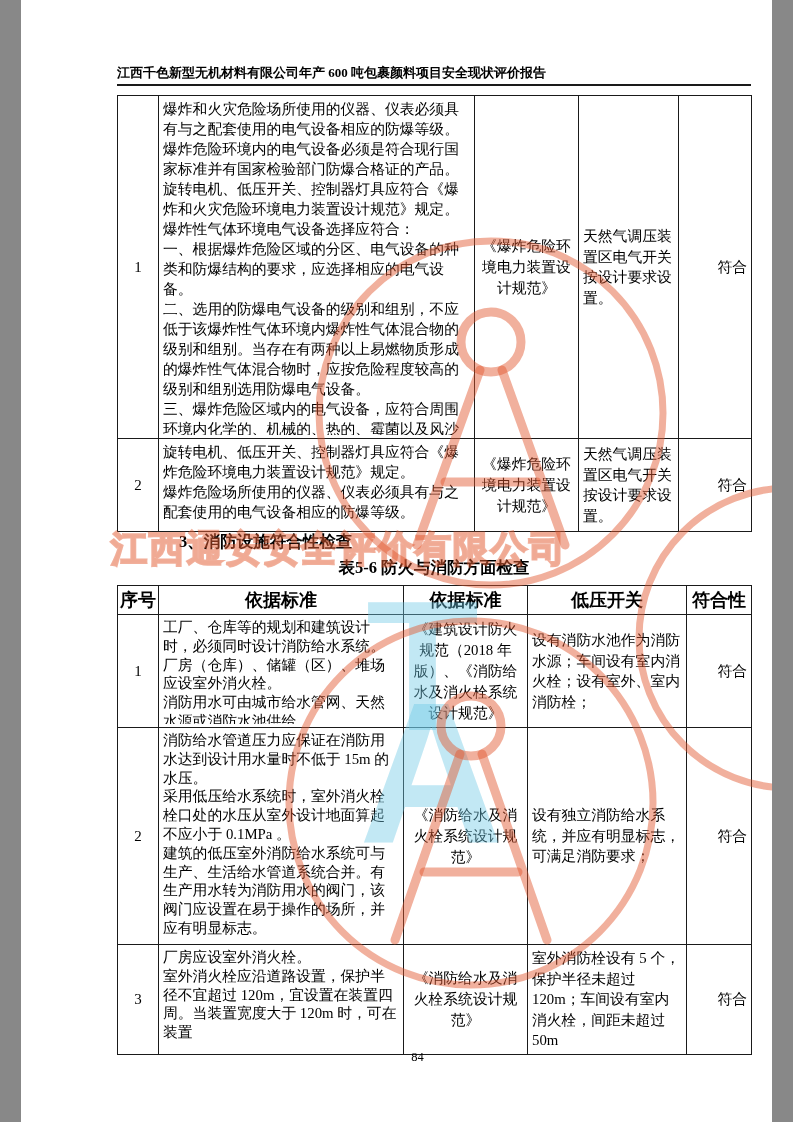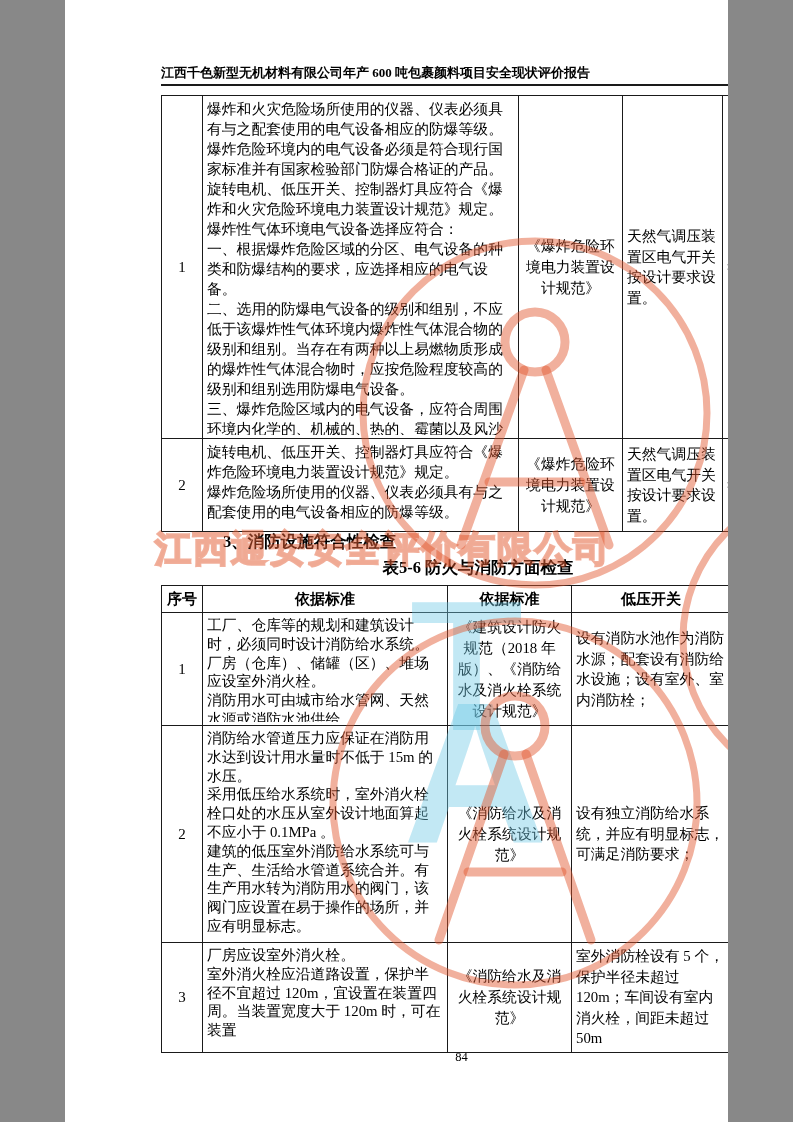--- a/index.html
+++ b/index.html
@@ -1,18 +1,18 @@
 <!DOCTYPE html>
 <html><head>
 <meta charset="utf-8">
 <style>
   html,body{margin:0;padding:0;background:#888;}
   .page{
     position:relative;
-    width:663px;height:1122px;
+    width:751px;height:1122px;
     background:#ffffff;
     margin:0 auto;
     overflow:hidden;
     font-family:"Liberation Serif","DejaVu Serif",serif;
     color:#000;
   }
   
   .hdr{
     position:absolute;left:96px;top:58px;width:634px;height:26px;
     border-bottom:2px solid #1a1a1a;
@@ -36,23 +36,23 @@
   td.content{ vertical-align:top;text-align:left;}
   td.content .clip{ white-space:pre-line; }
   #table1 td.content .clip{ line-height:20px;height:336px;overflow:hidden;}
   #table1 tr.r2 td.content .clip{ height:86px; }
   #table2 td.content .clip{ line-height:18.8px;overflow:hidden;}
   #table2 tr.r1 td.content .clip{ height:106px; }
   #table2 tr.r2 td.content .clip{ height:210px; }
   #table2 tr.r3 td.content .clip{ height:92px; }
   td.standard{ text-align:center;vertical-align:middle;line-height:21px;}
   td.result{ text-align:left;vertical-align:middle;line-height:20.5px;}
-  td.conf{ text-align:left;vertical-align:middle;}
+  td.conf{ text-align:right;vertical-align:middle;}
   #table2 th{
-    font-size:15px;font-weight:bold;text-align:center;vertical-align:middle;
+    font-size:18px;font-weight:bold;text-align:center;vertical-align:middle;
     padding:2px;
   }
   
   .sec-heading{
     position:absolute;left:134px;top:531px;
     font-size:16.5px;font-weight:bold;margin-left:24px;
   }
   .tbl-title{
     position:absolute;left:96px;top:557px;width:634px;
     text-align:center;font-size:16.5px;font-weight:bold;
@@ -144,21 +144,21 @@
       <th>低压开关</th>
       <th>符合性</th>
     </tr>
     <tr class="r1" style="height:113px">
       <td class="no">1</td>
       <td class="content">
         <div class="clip">工厂、仓库等的规划和建筑设计时，必须同时设计消防给水系统。厂房（仓库）、储罐（区）、堆场应设室外消火栓。
 消防用水可由城市给水管网、天然水源或消防水池供给。</div>
       </td>
       <td class="standard">《建筑设计防火规范（2018 年版）、《消防给水及消火栓系统设计规范》</td>
-      <td class="result">设有消防水池作为消防水源；配套设有消防给水设施；设有室外、室内消防栓；</td>
+      <td class="result">设有消防水池作为消防水源；车间设有室内消火栓；设有室外、室内消防栓；</td>
       <td class="conf">符合</td>
     </tr>
     <tr class="r2" style="height:217px">
       <td class="no">2</td>
       <td class="content">
         <div class="clip">消防给水管道压力应保证在消防用水达到设计用水量时不低于 15m 的水压。
 采用低压给水系统时，室外消火栓栓口处的水压从室外设计地面算起不应小于 0.1MPa 。
 建筑的低压室外消防给水系统可与生产、生活给水管道系统合并。有生产用水转为消防用水的阀门，该阀门应设置在易于操作的场所，并应有明显标志。</div>
       </td>
       <td class="standard">《消防给水及消火栓系统设计规范》</td>

